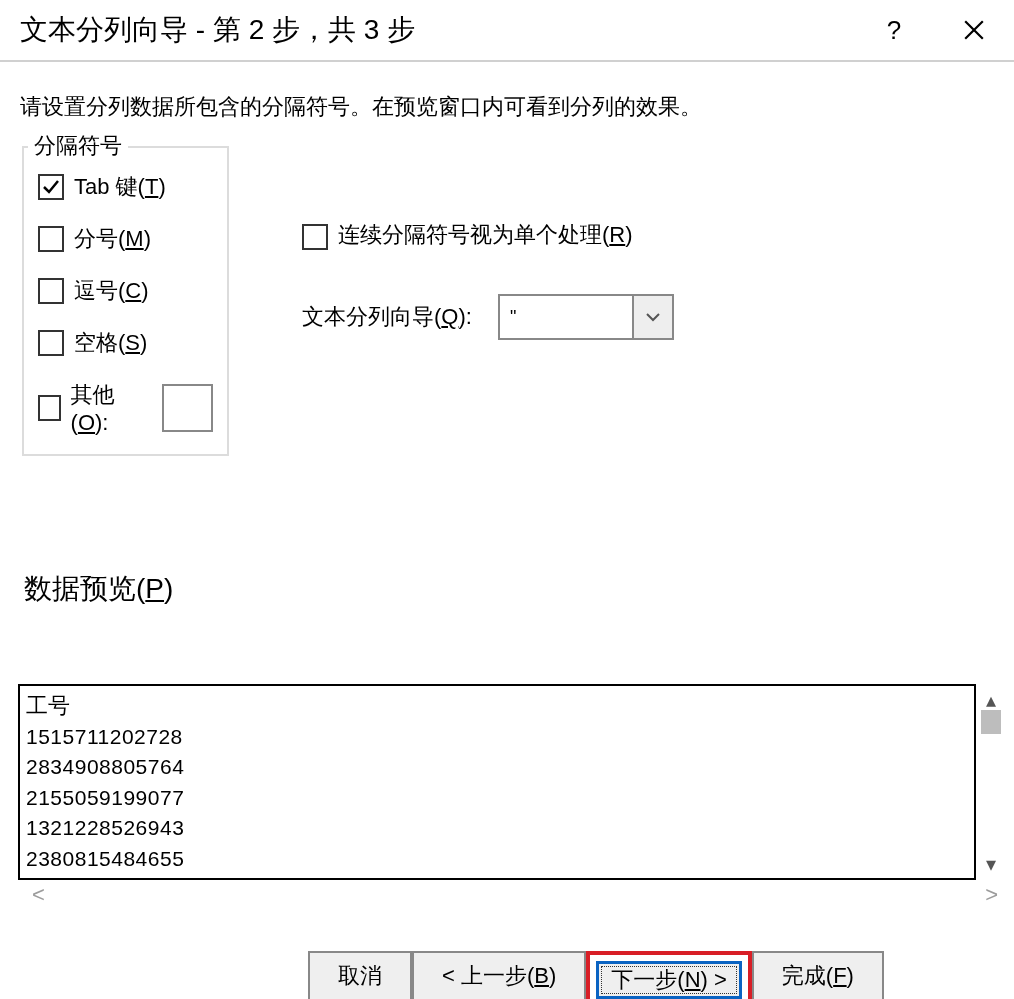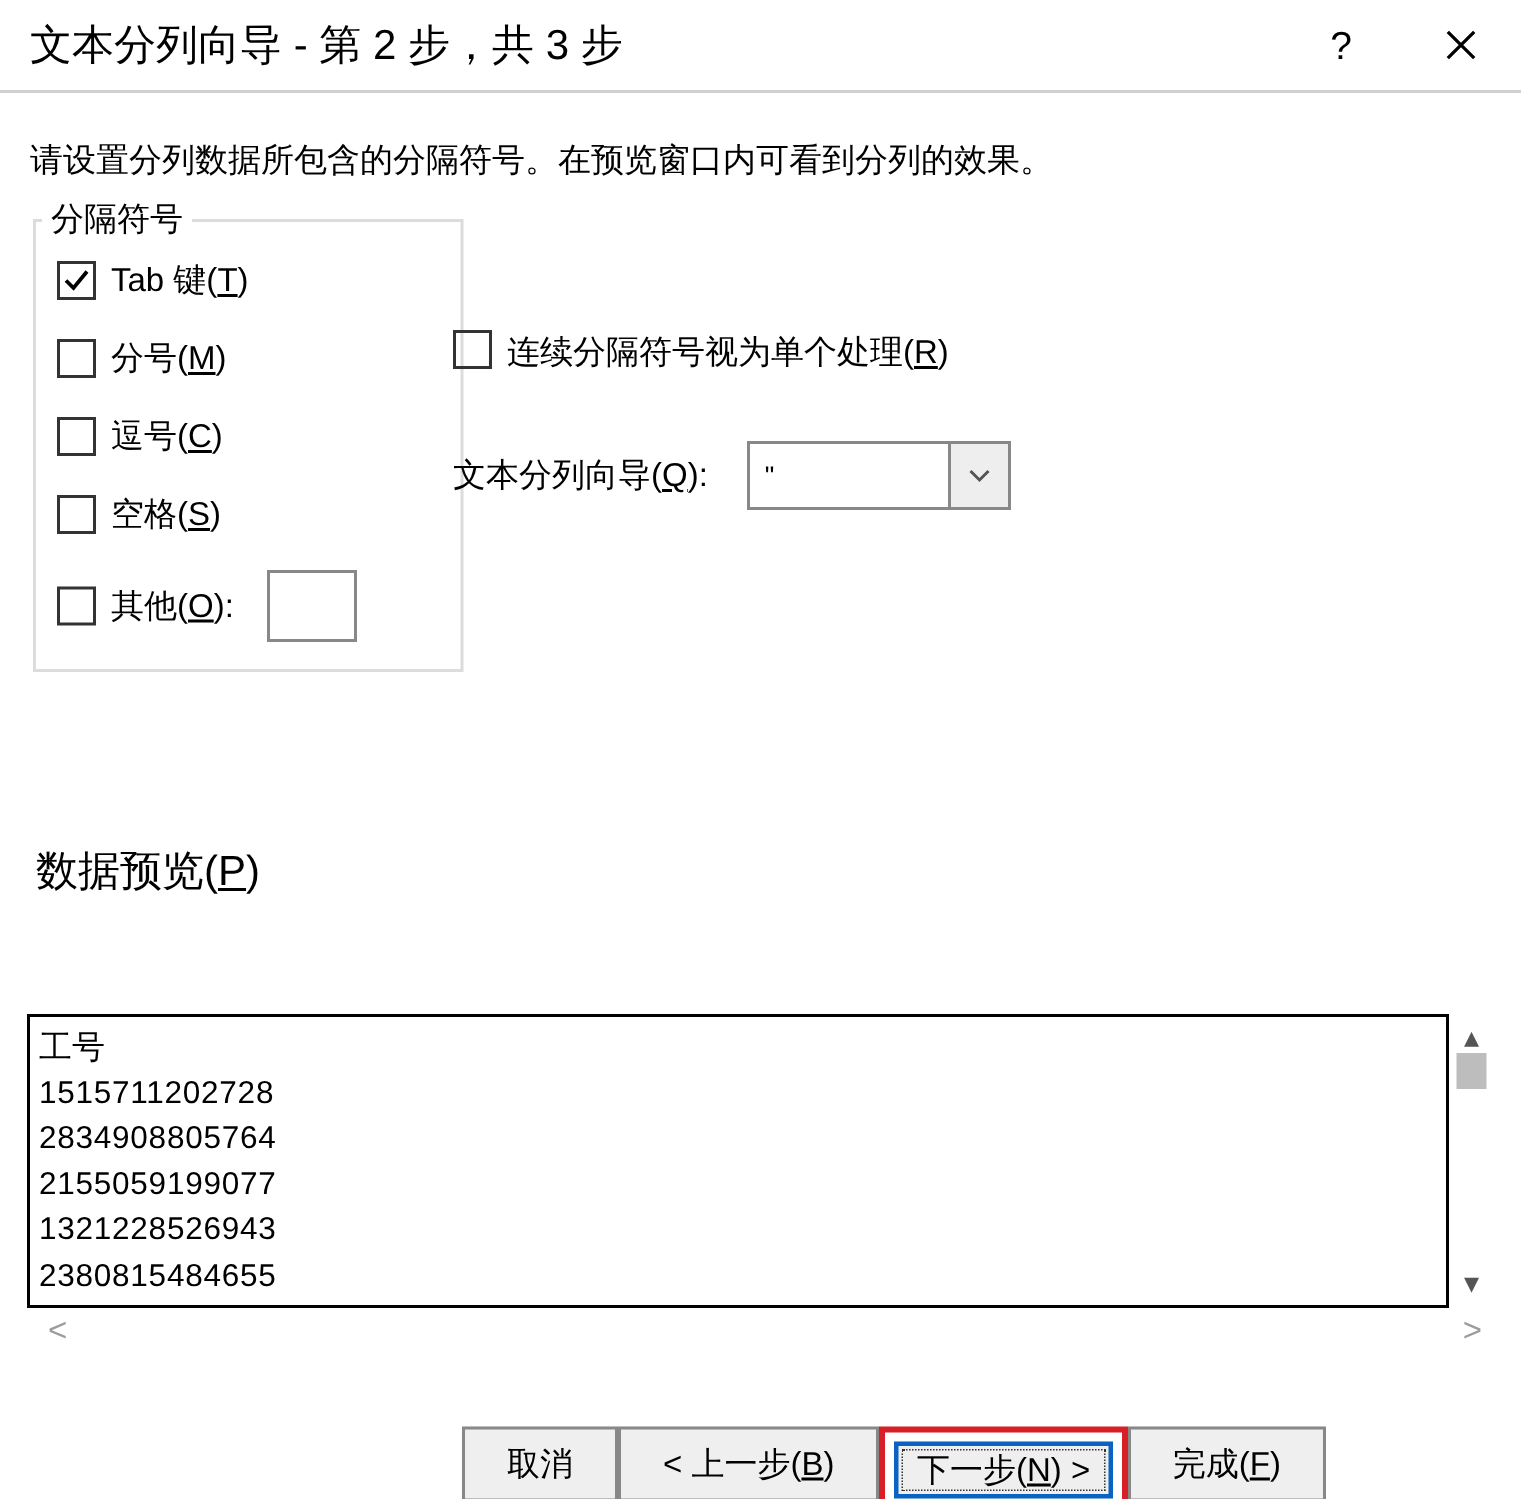--- a/index.html
+++ b/index.html
@@ -32,30 +32,30 @@
     align-items: center;
     justify-content: center;
     font-size: 26px;
     font-weight: 400;
     cursor: default;
   }
   .help-btn { font-family: "Segoe UI", sans-serif; }
   .close-btn svg { width: 22px; height: 22px; }
 
   .content {
-    padding: 24px 18px 0 18px;
+    padding: 24px 8px 0 18px;
   }
   .instruction {
     font-size: 22px;
     margin: 6px 0 24px 2px;
   }
 
   .fieldset-delim {
     border: 2px solid #dcdcdc;
-    width: 287px;
+    width: 207px;
     padding: 24px 14px 18px 14px;
     position: relative;
     margin-left: 4px;
   }
   .fieldset-delim .legend {
     position: absolute;
     top: -17px;
     left: 4px;
     background: #ffffff;
     padding: 0 6px;
@@ -88,21 +88,21 @@
     background: #fff;
   }
 
   .right-opts {
     position: absolute;
     left: 284px;
     top: 0;
   }
   .consec-row {
     display: flex;
-    align-items: flex-start;
+    align-items: flex-end;
     margin-top: 74px;
     font-size: 22px;
   }
   .textq-row {
     display: flex;
     align-items: center;
     margin-top: 44px;
     font-size: 22px;
   }
   .textq-label { margin-right: 26px; }

